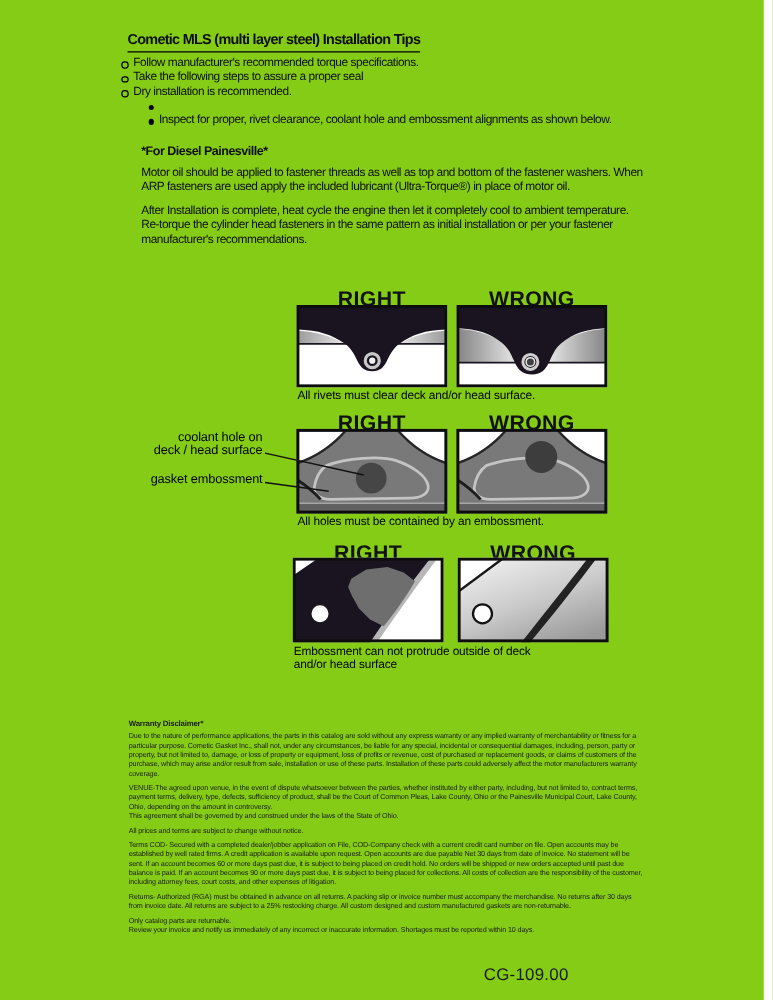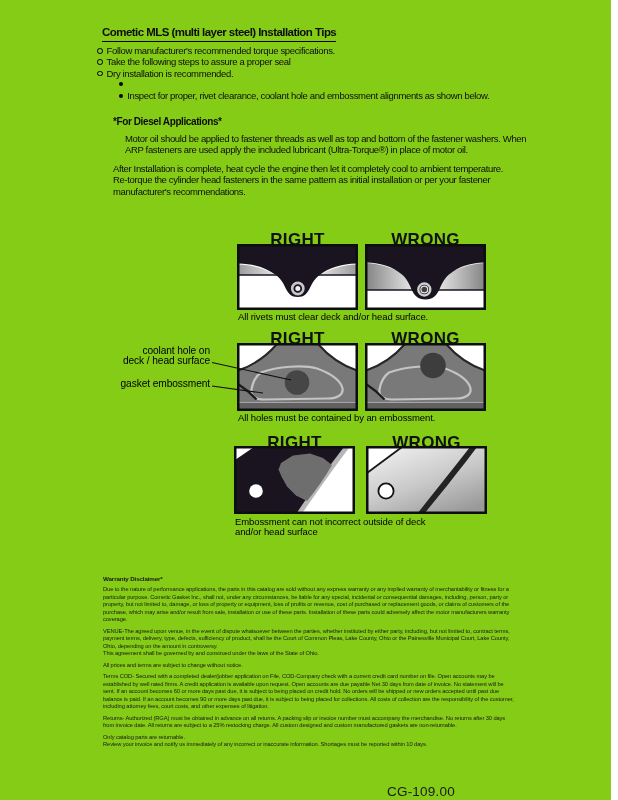--- a/index.html
+++ b/index.html
@@ -9,48 +9,48 @@
   }
   .abs{position:absolute;}
 
   .doc-title{
     left:102px;top:26px;
     font-size:11.5px;font-weight:bold;letter-spacing:-0.55px;
     border-bottom:1.4px solid #000;padding-bottom:2.5px;white-space:nowrap;
   }
 
   .bullets{left:97px;top:45px;font-size:9.5px;letter-spacing:-0.35px;}
-  .b-row{display:flex;align-items:flex-start;height:11.3px;line-height:11.3px;white-space:nowrap;}
+  .b-row{display:flex;align-items:center;height:11.3px;line-height:11.3px;white-space:nowrap;}
   .b-row.sub{margin-left:22px;}
   .dot{display:inline-block;width:3.6px;height:3.6px;border:1px solid #000;border-radius:50%;margin:3.2px 4px 0 0;flex:0 0 auto;}
   .dot.filled{background:#000;border:none;width:4.2px;height:4.2px;margin-top:3.4px;}
 
   .diesel-head{left:113px;top:116px;font-size:10px;font-weight:bold;letter-spacing:-0.4px;white-space:nowrap;}
   .bodypara{left:113px;width:404px;font-size:9.5px;letter-spacing:-0.35px;line-height:11.3px;}
-  .p1{top:133px;margin-left:12px;}
+  .p1{top:133px;}
   .p2{top:163px;}
   .note{top:204px;white-space:nowrap;}
 
   .rw-label{width:121px;text-align:center;font-size:17px;font-weight:bold;letter-spacing:0.3px;color:#111;}
   .cap{font-size:9.5px;letter-spacing:-0.1px;color:#000;line-height:10.3px;}
 
   .panel{display:block;}
 
   .callout{width:130px;left:80px;text-align:right;font-size:10.2px;letter-spacing:-0.1px;line-height:9.6px;color:#000;}
 
   .fineprint{left:103px;top:575px;width:413px;}
   .fp-inner{
     width:826px;transform:scale(0.5);transform-origin:0 0;
     font-size:11.5px;letter-spacing:-0.2px;line-height:15px;color:#1a1a1a;
   }
   .fp-inner p{margin:0 0 8px 0;}
   .fp-inner p.tight{margin:0;}
   .fp-head{font-weight:bold;font-size:12.5px;letter-spacing:-0.3px;margin:0 0 6px 0 !important;}
 
-  .doc-code{left:387px;top:772px;font-size:13.5px;letter-spacing:0.2px;color:#1a1a1a;white-space:nowrap;margin-top:12px;}
+  .doc-code{left:387px;top:772px;font-size:13.5px;letter-spacing:0.2px;color:#1a1a1a;white-space:nowrap;}
 </style>
 </head>
 <body>
 
 <div class="page">
 
   <div class="abs doc-title">Cometic MLS (multi layer steel) Installation Tips</div>
 
   <div class="abs bullets">
     <div class="b-row">
@@ -67,21 +67,21 @@
     </div>
     <div class="b-row sub">
       <span class="dot filled"></span>
     </div>
     <div class="b-row sub">
       <span class="dot filled"></span>
       <span>Inspect for proper, rivet clearance, coolant hole and embossment alignments as shown below.</span>
     </div>
   </div>
 
-  <div class="abs diesel-head">*For Diesel Applications*</div>
+  <div class="abs diesel-head">*For Diesel Painesville*</div>
   <div class="abs bodypara p1">Motor oil should be applied to fastener threads as well as top and bottom of the fastener washers. When ARP fasteners are used apply the included lubricant (Ultra-Torque®) in place of motor oil.</div>
   <div class="abs bodypara p2">After Installation is complete, heat cycle the engine then let it completely cool to ambient temperature. Re-torque the cylinder head fasteners in the same pattern as initial installation or per your fastener manufacturer's recommendations.</div>
 
   <div class="abs rw-label" style="left:237px;top:230px;">RIGHT</div>
   <div class="abs rw-label" style="left:365px;top:230px;">WRONG</div>
 
   <svg class="abs panel" style="left:237px;top:244px;" width="121" height="66" viewBox="0 0 121 66">
     <defs>
       <linearGradient id="g1rl" x1="0" y1="0" x2="1" y2="0">
         <stop offset="0" stop-color="#9a9a9a"></stop>
@@ -191,21 +191,21 @@
       </linearGradient>
     </defs>
     <rect x="0" y="0" width="121" height="68" fill="url(#g3w)"></rect>
     <path d="M1,1 H36 L1,27 Z" fill="#ffffff"></path>
     <line x1="36" y1="1" x2="1" y2="27" stroke="#181818" stroke-width="1.8"></line>
     <path d="M104,1 C89,20 71,43 51,68 L58,68 C78,44 96,21 111,1 Z" fill="#232323"></path>
     <circle cx="20" cy="45" r="7.6" fill="#ffffff" stroke="#121212" stroke-width="1.8"></circle>
     <rect x="1.25" y="1.25" width="118.5" height="65.5" fill="none" stroke="#0d0d0d" stroke-width="2.5"></rect>
   </svg>
 
-  <div class="abs cap" style="left:235px;top:517px;width:205px;">Embossment can not incorrect outside of deck and/or head surface</div>
+  <div class="abs cap" style="left:235px;top:517px;width:205px;">Embossment can not protrude outside of deck and/or head surface</div>
 
   <div class="abs fineprint">
     <div class="fp-inner">
       <p class="fp-head">Warranty Disclaimer*</p>
       <p>Due to the nature of performance applications, the parts in this catalog are sold without any express warranty or any implied warranty of merchantability or fitness for a particular purpose.  Cometic Gasket Inc., shall not, under any circumstances, be liable for any special, incidental or consequential damages, including, person, party or property, but not limited to, damage, or loss of property or equipment, loss of profits or revenue, cost of purchased or replacement goods, or claims of customers of the purchase, which may arise and/or result from sale, installation or use of these parts.  Installation of these parts could adversely affect the motor manufacturers warranty coverage.</p>
       <p class="tight">VENUE-The agreed upon venue, in the event of dispute whatsoever between the parties, whether instituted by either party, including, but not limited to, contract terms, payment terms, delivery, type, defects, sufficiency of product, shall be the Court of Common Pleas, Lake County, Ohio or the Painesville Municipal Court, Lake County, Ohio, depending on the amount in controversy.</p>
       <p>This agreement shall be governed by and construed under the laws of the State of Ohio.</p>
       <p>All prices and terms are subject to change without notice.</p>
       <p>Terms COD- Secured with a completed dealer/jobber application on File, COD-Company check with a current credit card number on file.  Open accounts may be established by well rated firms.  A credit application is available upon request.  Open accounts are due payable Net 30 days from date of invoice.  No statement will be sent.  If an account becomes 60 or more days past due, it is subject to being placed on credit hold.  No orders will be shipped or new orders accepted until past due balance is paid.  If an account becomes 90 or more days past due, it is subject to being placed for collections.  All costs of collection are the responsibility of the customer, including attorney fees, court costs, and other expenses of litigation.</p>
       <p>Returns- Authorized (RGA) must be obtained in advance on all returns.  A packing slip or invoice number must accompany the merchandise.  No returns after 30 days from invoice date.  All returns are subject to a 25% restocking charge.  All custom designed and custom manufactured gaskets are non-returnable.</p>

